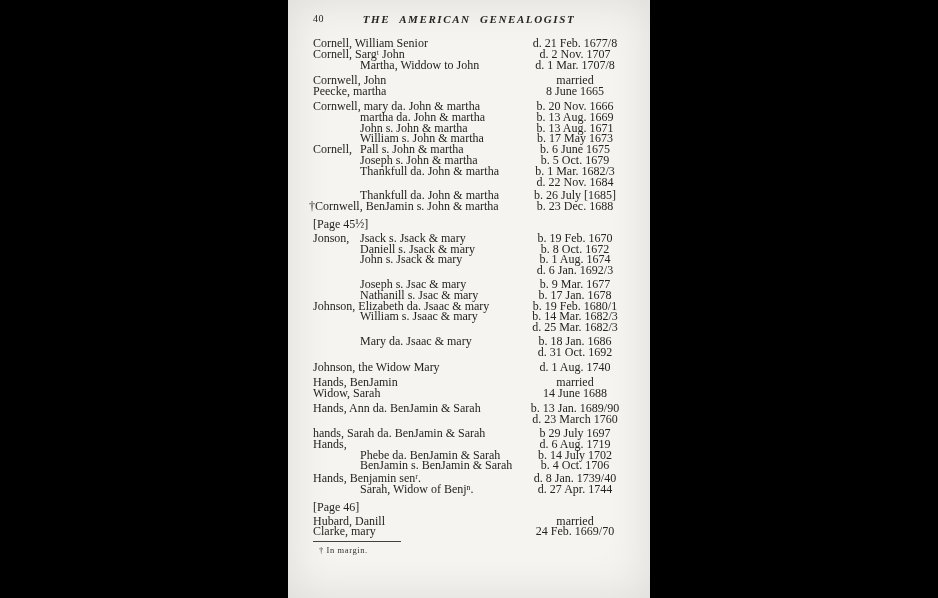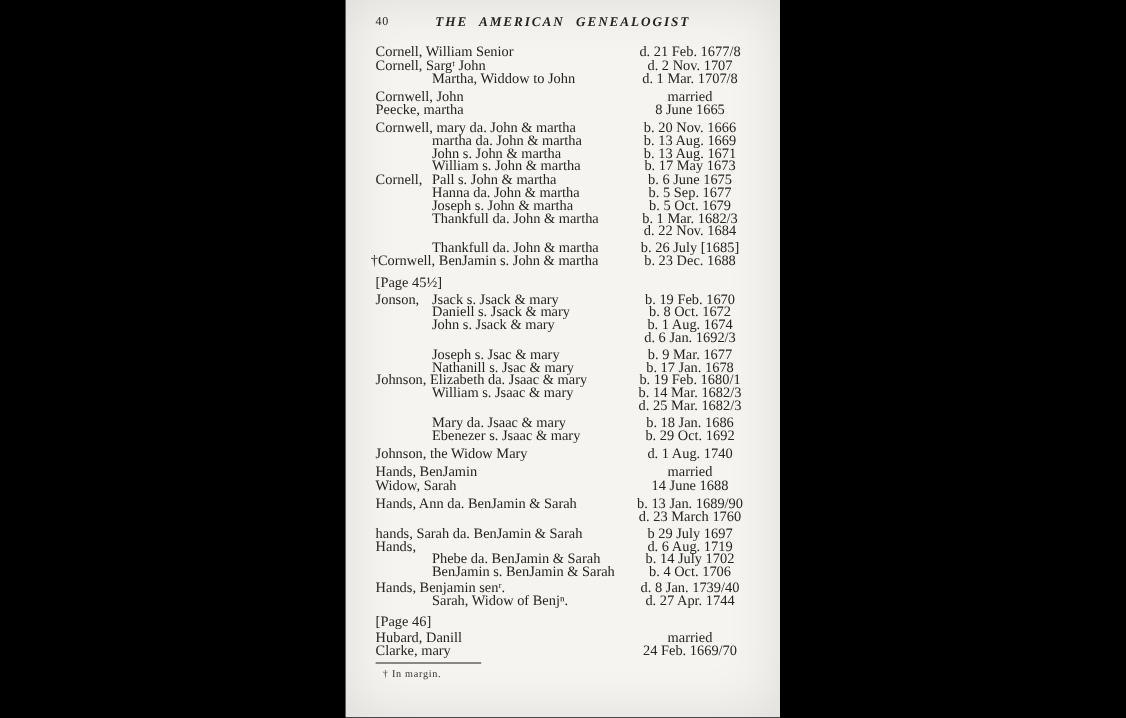--- a/index.html
+++ b/index.html
@@ -52,38 +52,37 @@
         <div class="row"><span class="nm">Cornell, William Senior</span><span class="dt">d. 21 Feb. 1677/8</span></div>
         <div class="row"><span class="nm">Cornell, Sargᵗ John</span><span class="dt">d. 2 Nov. 1707</span></div>
         <div class="row ind"><span class="nm">Martha, Widdow to John</span><span class="dt">d. 1 Mar. 1707/8</span></div>
         <div class="row g4"><span class="nm">Cornwell, John</span><span class="dt">married</span></div>
         <div class="row"><span class="nm">Peecke, martha</span><span class="dt">8 June 1665</span></div>
         <div class="row g4"><span class="nm">Cornwell, mary da. John &amp; martha</span><span class="dt">b. 20 Nov. 1666</span></div>
         <div class="row ind"><span class="nm">martha da. John &amp; martha</span><span class="dt">b. 13 Aug. 1669</span></div>
         <div class="row ind"><span class="nm">John s. John &amp; martha</span><span class="dt">b. 13 Aug. 1671</span></div>
         <div class="row ind"><span class="nm">William s. John &amp; martha</span><span class="dt">b. 17 May 1673</span></div>
         <div class="row"><span class="nm">Cornell,</span><span class="mid">Pall s. John &amp; martha</span><span class="dt">b. 6 June 1675</span></div>
-        <div class="row ind"><span class="nm">Hanna da. John &amp; martha</span><span class="dt">b. 5 Sep. 1677</span></div>
         <div class="row ind"><span class="nm">Joseph s. John &amp; martha</span><span class="dt">b. 5 Oct. 1679</span></div>
         <div class="row ind"><span class="nm">Thankfull da. John &amp; martha</span><span class="dt">b. 1 Mar. 1682/3</span></div>
         <div class="row"><span class="nm"></span><span class="dt">d. 22 Nov. 1684</span></div>
         <div class="row ind g3"><span class="nm">Thankfull da. John &amp; martha</span><span class="dt">b. 26 July [1685]</span></div>
         <div class="row hang"><span class="nm">†Cornwell, BenJamin s. John &amp; martha</span><span class="dt">b. 23 Dec. 1688</span></div>
         <div class="row sec g7"><span class="nm">[Page 45½]</span></div>
         <div class="row g3"><span class="nm">Jonson,</span><span class="mid">Jsack s. Jsack &amp; mary</span><span class="dt">b. 19 Feb. 1670</span></div>
         <div class="row ind"><span class="nm">Daniell s. Jsack &amp; mary</span><span class="dt">b. 8 Oct. 1672</span></div>
         <div class="row ind"><span class="nm">John s. Jsack &amp; mary</span><span class="dt">b. 1 Aug. 1674</span></div>
         <div class="row"><span class="nm"></span><span class="dt">d. 6 Jan. 1692/3</span></div>
         <div class="row ind g3"><span class="nm">Joseph s. Jsac &amp; mary</span><span class="dt">b. 9 Mar. 1677</span></div>
         <div class="row ind"><span class="nm">Nathanill s. Jsac &amp; mary</span><span class="dt">b. 17 Jan. 1678</span></div>
         <div class="row"><span class="nm">Johnson, Elizabeth da. Jsaac &amp; mary</span><span class="dt">b. 19 Feb. 1680/1</span></div>
         <div class="row ind"><span class="nm">William s. Jsaac &amp; mary</span><span class="dt">b. 14 Mar. 1682/3</span></div>
         <div class="row"><span class="nm"></span><span class="dt">d. 25 Mar. 1682/3</span></div>
         <div class="row ind g3"><span class="nm">Mary da. Jsaac &amp; mary</span><span class="dt">b. 18 Jan. 1686</span></div>
-        <div class="row ind"><span class="nm">Ebenezer s. Jsaac &amp; mary</span><span class="dt">b. 29 Oct. 1692</span></div>
+        <div class="row"><span class="nm"></span><span class="dt">d. 31 Oct. 1692</span></div>
         <div class="row g4"><span class="nm">Johnson, the Widow Mary</span><span class="dt">d. 1 Aug. 1740</span></div>
         <div class="row g4"><span class="nm">Hands, BenJamin</span><span class="dt">married</span></div>
         <div class="row"><span class="nm">Widow, Sarah</span><span class="dt">14 June 1688</span></div>
         <div class="row g4"><span class="nm">Hands, Ann da. BenJamin &amp; Sarah</span><span class="dt">b. 13 Jan. 1689/90</span></div>
         <div class="row"><span class="nm"></span><span class="dt">d. 23 March 1760</span></div>
         <div class="row g3"><span class="nm">hands, Sarah da. BenJamin &amp; Sarah</span><span class="dt">b 29 July 1697</span></div>
         <div class="row"><span class="nm">Hands,</span><span class="dt">d. 6 Aug. 1719</span></div>
         <div class="row ind"><span class="nm">Phebe da. BenJamin &amp; Sarah</span><span class="dt">b. 14 July 1702</span></div>
         <div class="row ind"><span class="nm">BenJamin s. BenJamin &amp; Sarah</span><span class="dt">b. 4 Oct. 1706</span></div>
         <div class="row g2"><span class="nm">Hands, Benjamin senʳ.</span><span class="dt">d. 8 Jan. 1739/40</span></div>

